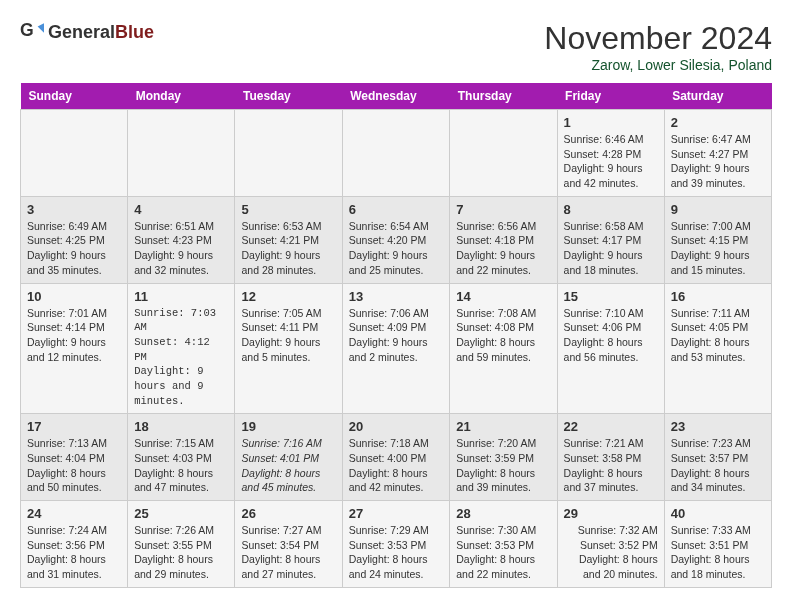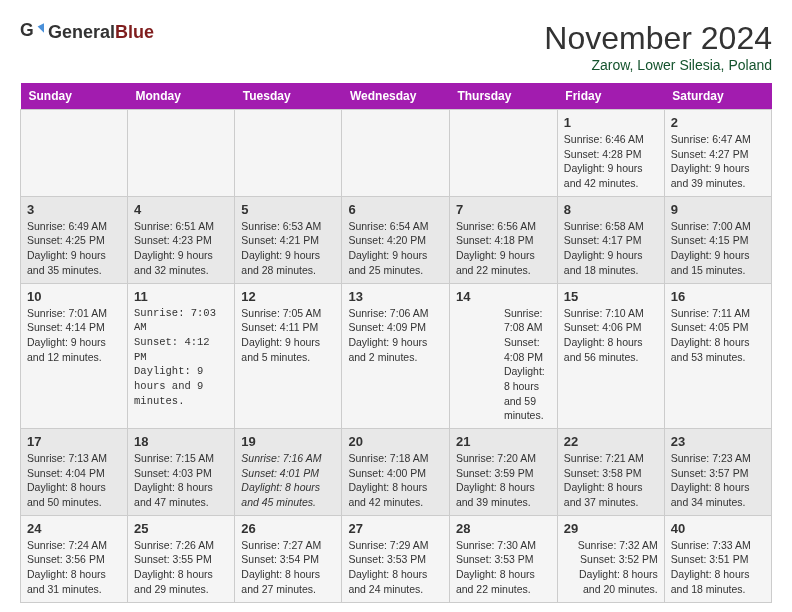--- a/index.html
+++ b/index.html
@@ -211,21 +211,21 @@
 Daylight: 9 hours and 5 minutes.</div>
         </td>
         <td>
           <span class="day-number">13</span>
           <div class="day-info" style="white-space: pre-line;">Sunrise: 7:06 AM
 Sunset: 4:09 PM
 Daylight: 9 hours and 2 minutes.</div>
         </td>
         <td>
           <span class="day-number">14</span>
-          <div class="day-info" style="white-space: pre-line; margin-left: 48px;">Sunrise: 7:08 AM
+          <div class="day-info" style="white-space: pre-line;">Sunrise: 7:08 AM
 Sunset: 4:08 PM
 Daylight: 8 hours and 59 minutes.</div>
         </td>
         <td>
           <span class="day-number">15</span>
           <div class="day-info" style="white-space: pre-line;">Sunrise: 7:10 AM
 Sunset: 4:06 PM
 Daylight: 8 hours and 56 minutes.</div>
         </td>
         <td>

